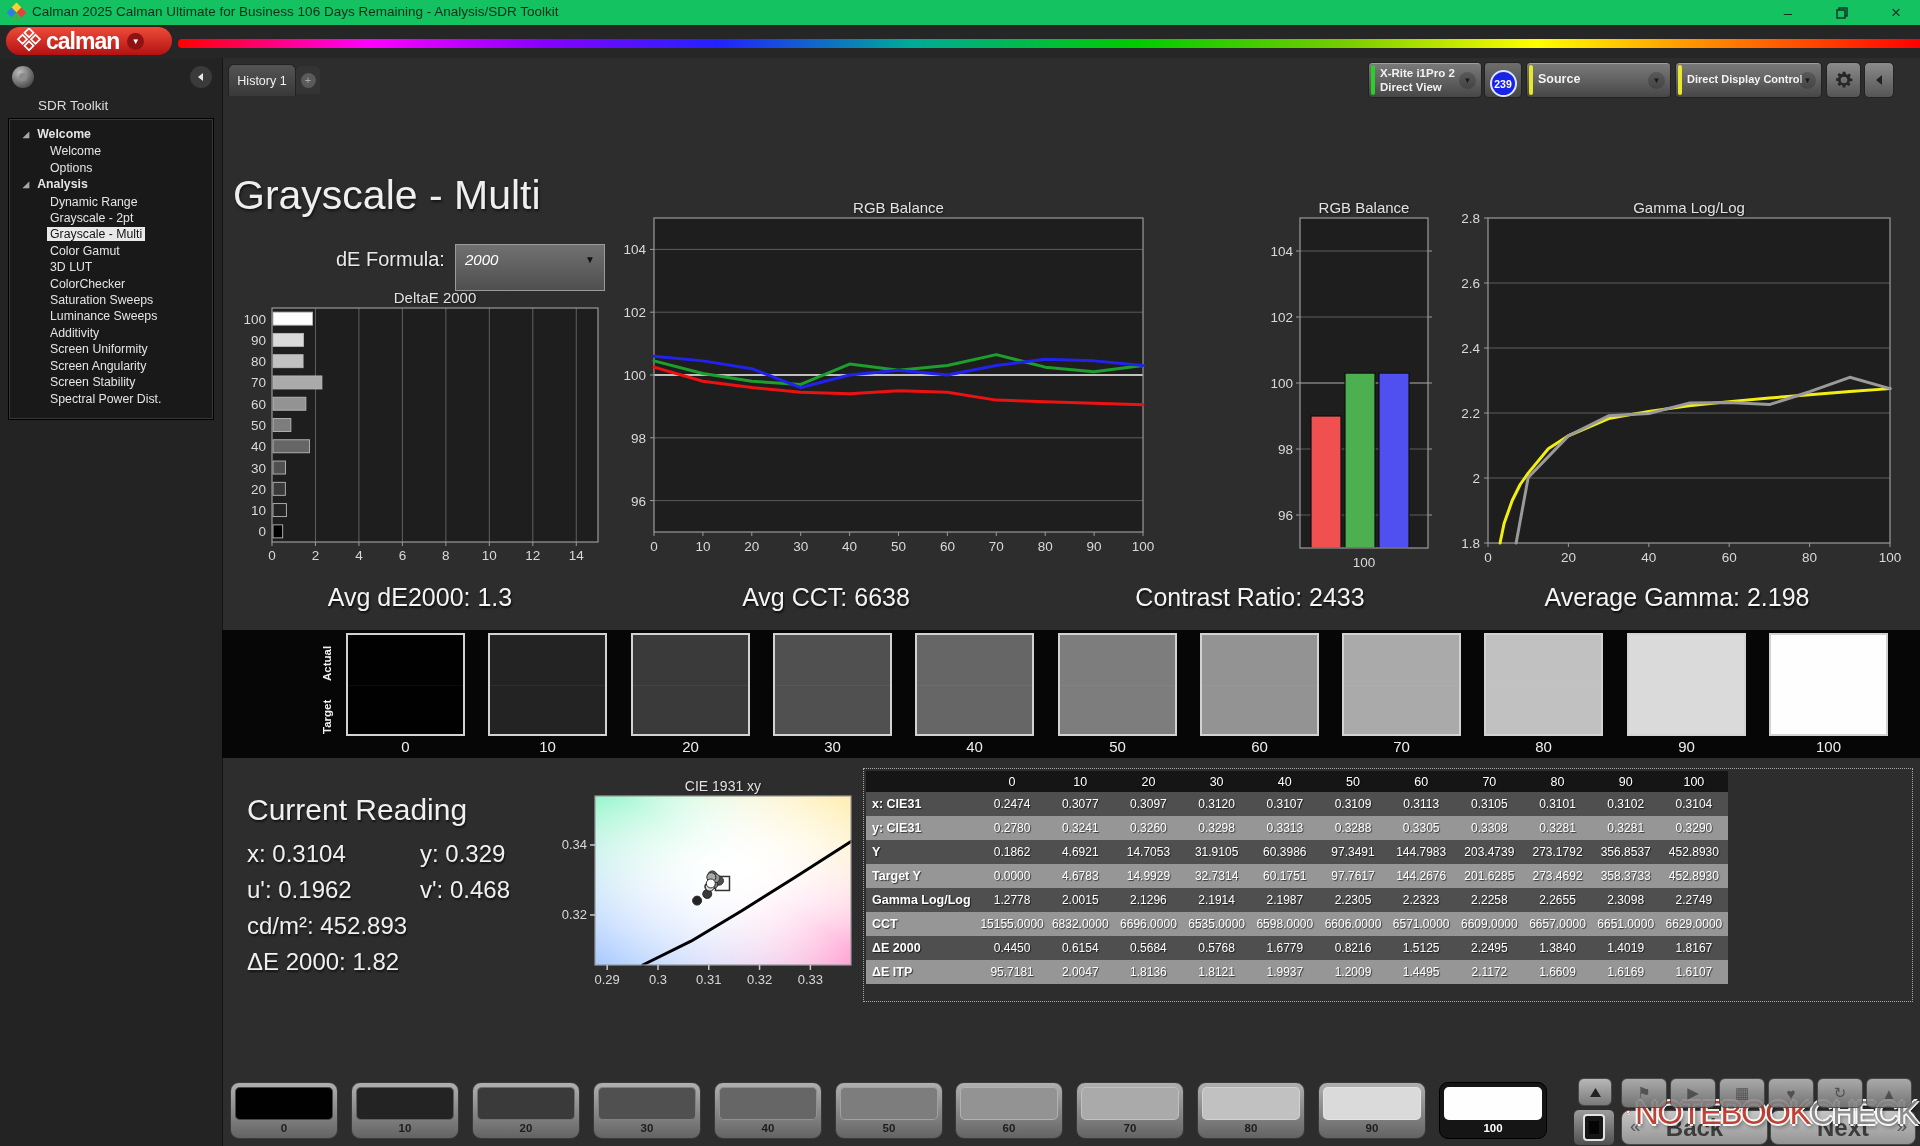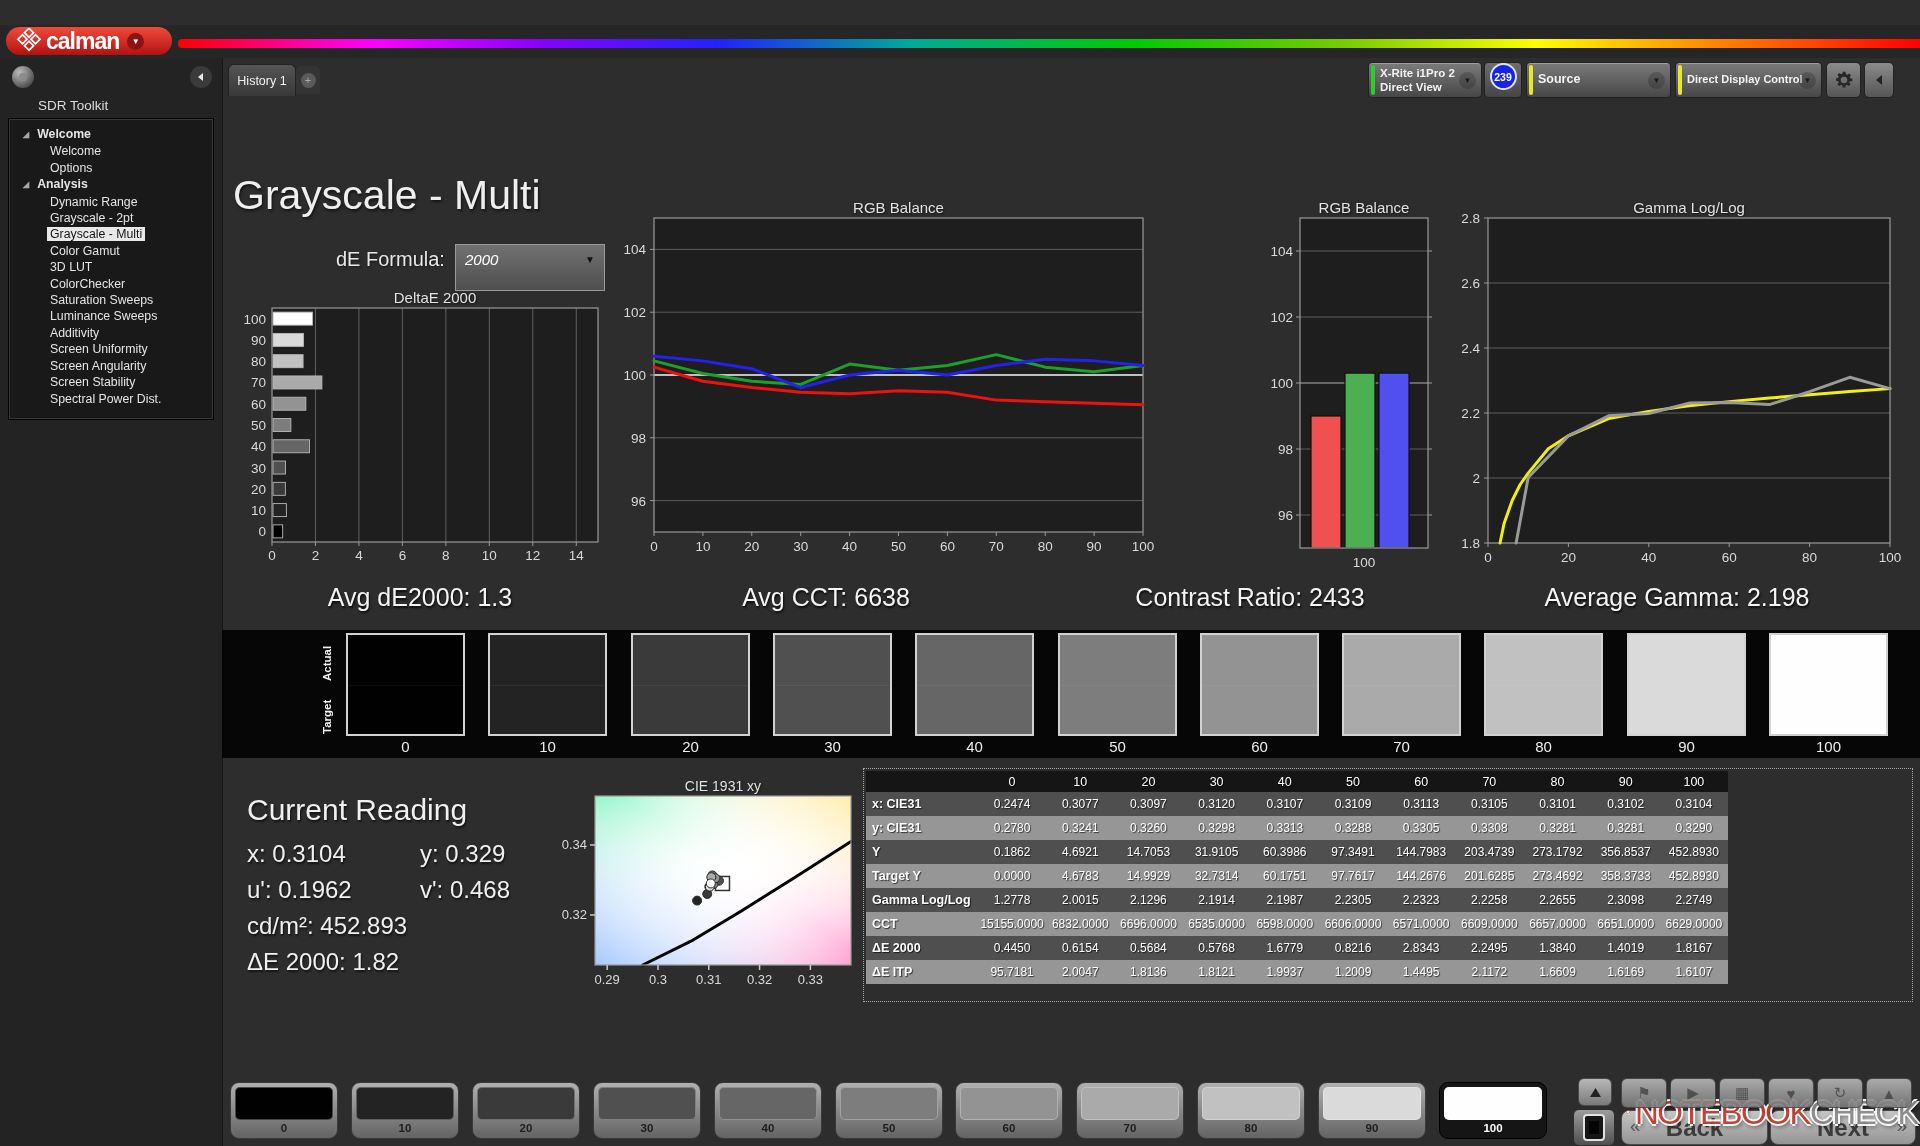--- a/index.html
+++ b/index.html
@@ -46,21 +46,21 @@
            display:flex;align-items:center;justify-content:center;}
   .tab-add i{width:15px;height:15px;border-radius:50%;background:#5a5a5a;color:#a9a9a9;font-size:11px;line-height:15px;text-align:center;font-style:normal;}
   .dd{position:absolute;top:62px;height:36px;background:linear-gradient(#7b7b7b,#474747);border:1px solid #222;
       border-radius:4px;box-shadow:inset 0 1px rgba(255,255,255,.28);box-sizing:border-box;color:#f2f2f2;}
   .dd .stripe{position:absolute;left:2px;top:2px;bottom:2px;width:4px;border-radius:2px;}
   .dd .dtext{position:absolute;left:11px;top:4px;font-size:11.5px;font-weight:bold;line-height:13.5px;white-space:nowrap;}
   .dd .one{top:10px;font-size:12.5px;}
   .dd .darr{position:absolute;right:5px;top:9px;width:17px;height:17px;border-radius:50%;background:rgba(0,0,0,.18);
             display:flex;align-items:center;justify-content:center;color:#191919;font-size:8px;}
   .badge-btn{position:absolute;left:1484px;top:62px;width:38px;height:36px;background:linear-gradient(#6e6e6e,#454545);
-             border:1px solid #222;border-radius:4px;display:flex;align-items:flex-start;justify-content:center;box-sizing:border-box;}
+             border:1px solid #222;border-radius:4px;display:flex;align-items:flex-end;justify-content:center;box-sizing:border-box;}
   .badge{width:27px;height:27px;border-radius:50%;background:#1723e8;border:2px solid #dde4ff;color:#fff;font-size:10.5px;font-weight:bold;
          display:flex;align-items:center;justify-content:center;box-sizing:border-box;}
   .sq-btn{position:absolute;top:62px;height:36px;background:linear-gradient(#8b8b8b,#555);border:1px solid #222;border-radius:5px;
           display:flex;align-items:center;justify-content:center;box-sizing:border-box;}
   
   .page-title{position:absolute;left:233px;top:172px;font-size:41px;color:#efefef;text-shadow:1px 2px 3px rgba(0,0,0,.6);}
   .formula-label{position:absolute;left:336px;top:248px;font-size:20px;color:#e8e8e8;text-shadow:1px 1px 2px rgba(0,0,0,.5);}
   .formula-dd{position:absolute;left:455px;top:244px;width:150px;height:47px;background:linear-gradient(#717171,#4f4f4f);
               border:1px solid #9a9a9a;box-sizing:border-box;color:#fff;font-size:15px;line-height:29px;padding-left:9px;font-style:italic;}
   .formula-dd .fa{position:absolute;right:9px;top:0;color:#111;font-size:10px;}
@@ -108,20 +108,37 @@
   .wm-text{font-size:33px;font-weight:normal;letter-spacing:-1.5px;line-height:58px;white-space:nowrap;margin-left:4px;
            text-shadow:-2px 0 0 #fff,2px 0 0 #fff,0 -2px 0 #fff,0 2px 0 #fff,2px 3px 4px rgba(0,0,0,.55);}
   .wm1{color:#c0392b;}
   .wm2{color:#8a8a8a;}
 </style>
 </head>
 <body>
 
 <div id="root">
 
+  <div class="titlebar">
+    <span class="app-icon">
+      <i style="left:5px;top:0;background:#ffd02a"></i>
+      <i style="left:10px;top:5px;background:#e8413c"></i>
+      <i style="left:0;top:5px;background:#2f7fe0"></i>
+      <i style="left:5px;top:10px;background:#36b34a"></i>
+    </span>
+    <span class="titlebar-text">Calman 2025 Calman Ultimate for Business 106 Days Remaining - Analysis/SDR Toolkit</span>
+    <span class="win-btn" style="left:1770px;">–</span>
+    <span class="win-btn" style="left:1824px;">
+      <svg width="12" height="12">
+          <rect x="3" y="1" width="8" height="8" fill="none" stroke="#10301f" stroke-width="1.4"></rect>
+          <rect x="1" y="3" width="8" height="8" fill="#14c262" stroke="#10301f" stroke-width="1.4"></rect>
+        </svg>
+    </span>
+    <span class="win-btn" style="left:1878px;font-size:17px;">×</span>
+  </div>
 
   <div class="logo-row"></div>
   <div class="calman-logo">
     <svg width="26" height="26" viewBox="0 0 26 26">
       <g fill="none" stroke="#fff" stroke-width="1.7">
         <rect x="9.8" y="1.6" width="6.4" height="6.4" transform="rotate(45 13 4.8)"></rect>
         <rect x="3.3" y="8.1" width="6.4" height="6.4" transform="rotate(45 6.5 11.3)"></rect>
         <rect x="16.3" y="8.1" width="6.4" height="6.4" transform="rotate(45 19.5 11.3)"></rect>
         <rect x="9.8" y="14.6" width="6.4" height="6.4" transform="rotate(45 13 17.8)"></rect>
       </g>
@@ -558,21 +575,21 @@
       <div class="gc rlight">6657.0000</div>
       <div class="gc rlight">6651.0000</div>
       <div class="gc rlight">6629.0000</div>
       <div class="gc gl rdark">ΔE 2000</div>
       <div class="gc rdark">0.4450</div>
       <div class="gc rdark">0.6154</div>
       <div class="gc rdark">0.5684</div>
       <div class="gc rdark">0.5768</div>
       <div class="gc rdark">1.6779</div>
       <div class="gc rdark">0.8216</div>
-      <div class="gc rdark">2.8343</div>
+      <div class="gc rdark">1.5125</div>
       <div class="gc rdark">2.2495</div>
       <div class="gc rdark">1.3840</div>
       <div class="gc rdark">1.4019</div>
       <div class="gc rdark">1.8167</div>
       <div class="gc gl rlight">ΔE ITP</div>
       <div class="gc rlight">95.7181</div>
       <div class="gc rlight">2.0047</div>
       <div class="gc rlight">1.8136</div>
       <div class="gc rlight">1.8121</div>
       <div class="gc rlight">1.9937</div>

